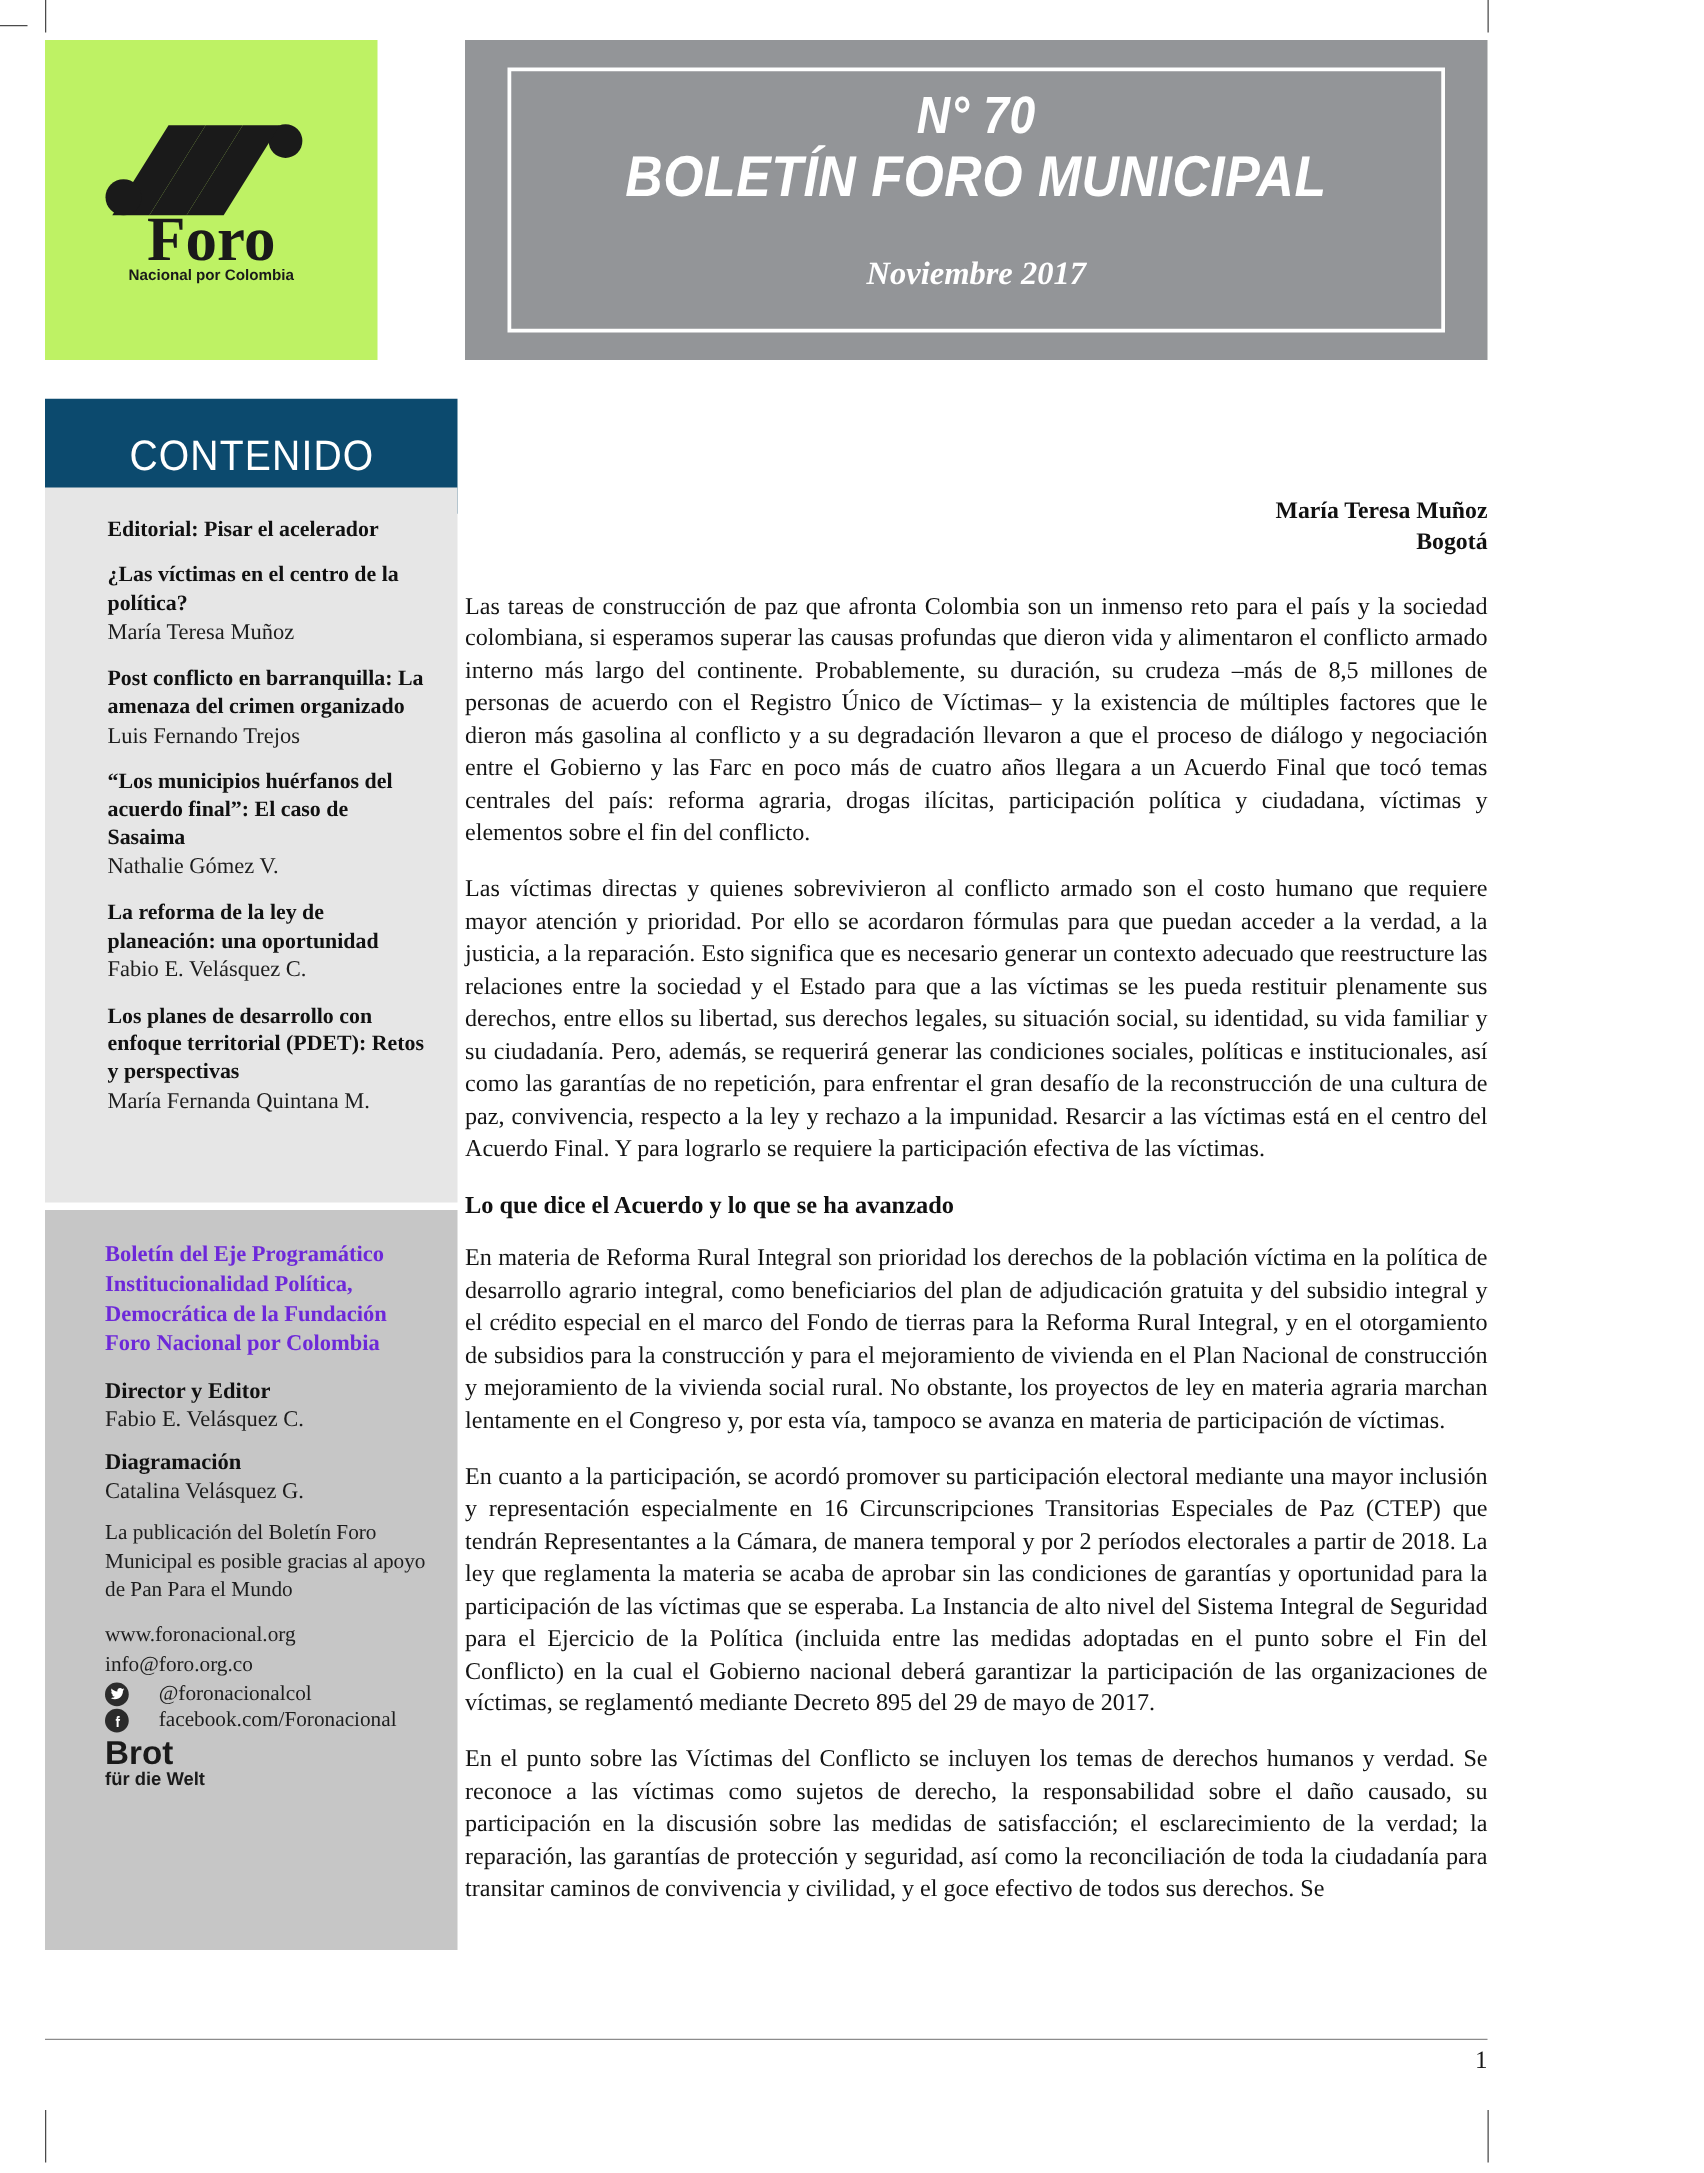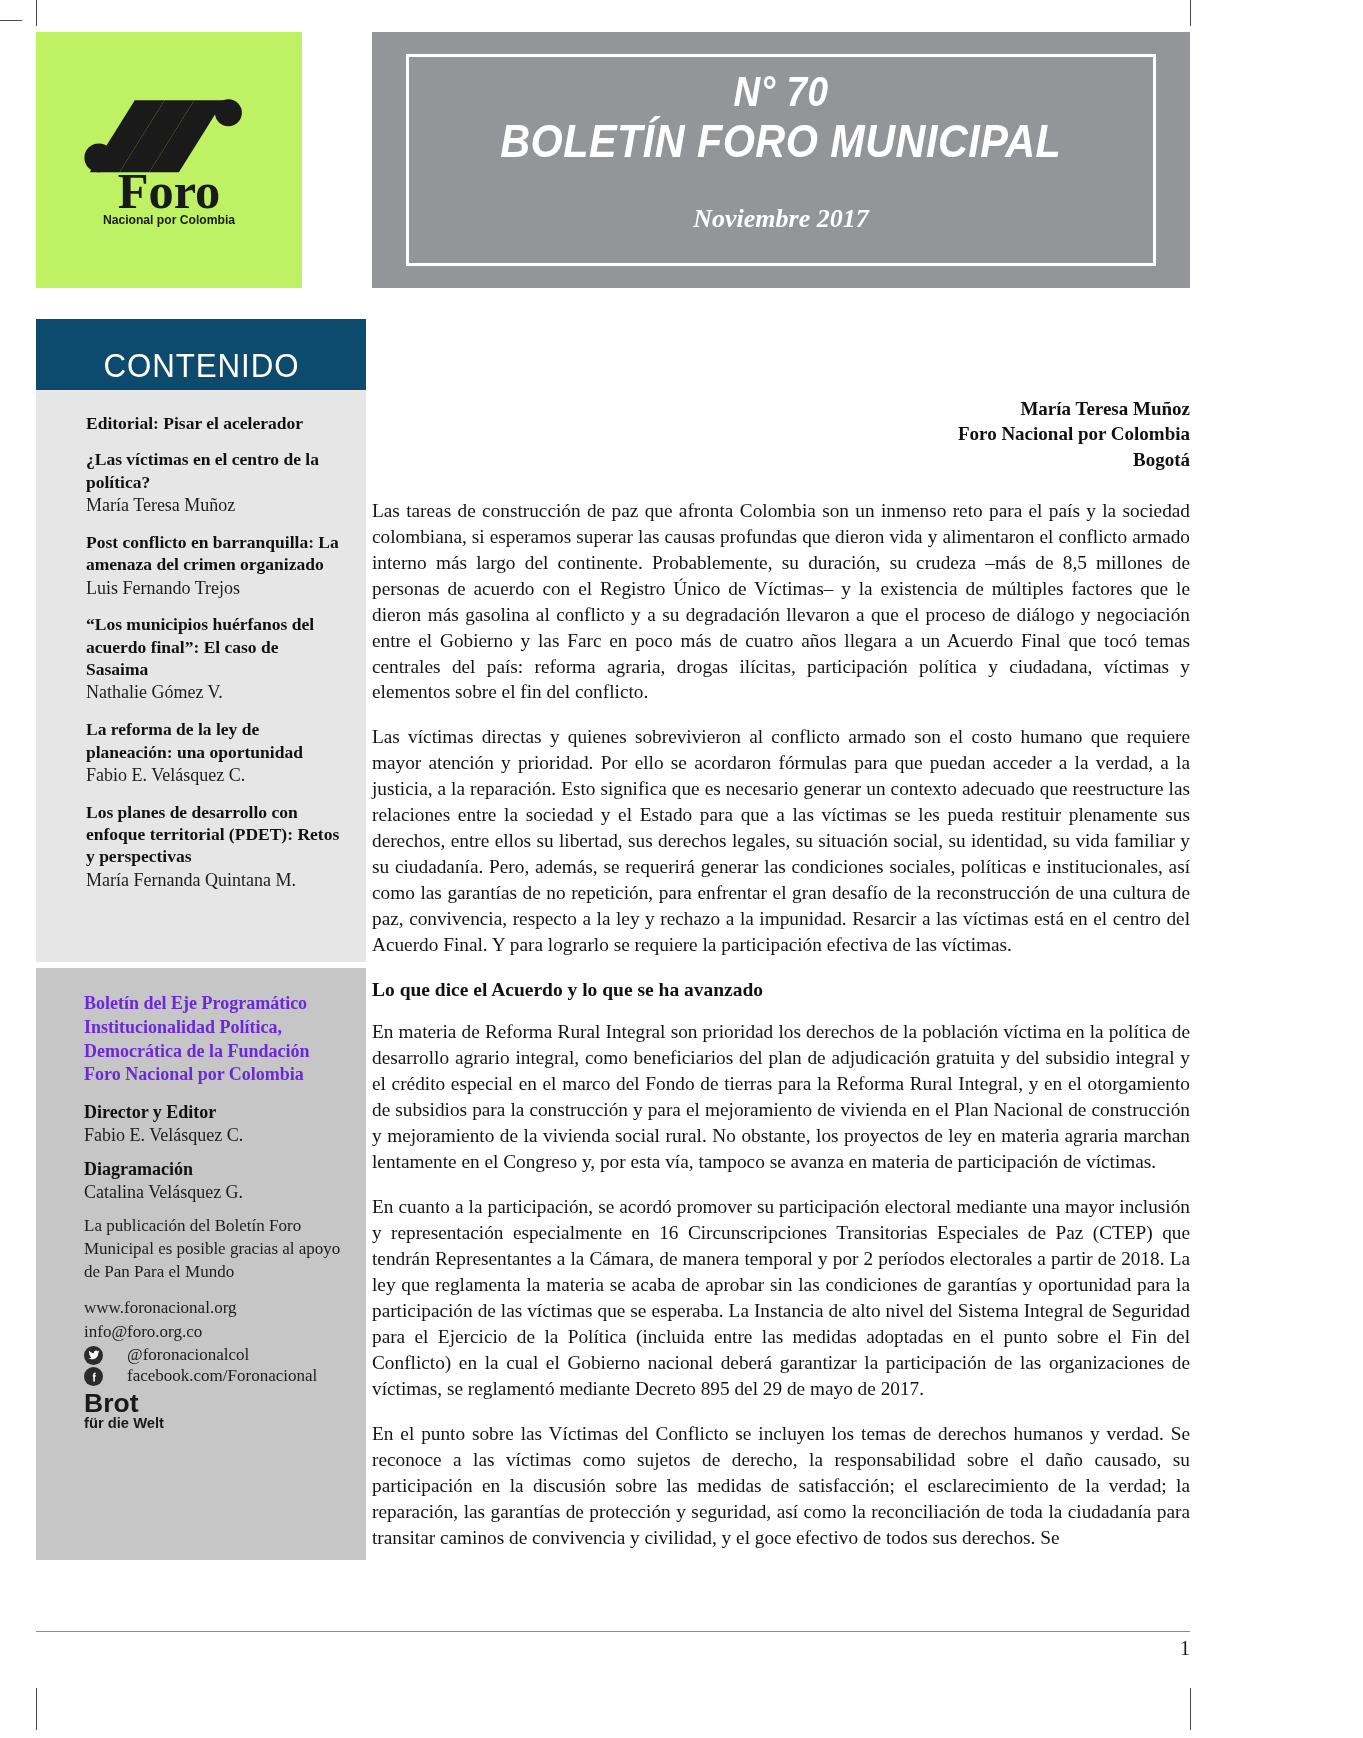--- a/index.html
+++ b/index.html
@@ -404,21 +404,20 @@
       <svg viewBox="0 0 120 46" aria-hidden="true">
         <text x="0" y="25" fill="#1a1a1a" font-family="Liberation Sans, sans-serif" font-size="27" font-weight="bold">Brot</text>
         <text x="0" y="42" fill="#1a1a1a" font-family="Liberation Sans, sans-serif" font-size="15" font-weight="bold">für die Welt</text>
       </svg>
     </div>
   </div>
 
   <div class="article-col">
     <div class="byline">
       <div>María Teresa Muñoz</div>
-      <div>Foro Nacional por Colombia</div>
       <div>Bogotá</div>
     </div>
 
     <p class="body-p">Las tareas de construcción de paz que afronta Colombia son un inmenso reto para el país y la sociedad colombiana, si esperamos superar las causas profundas que dieron vida y alimentaron el conflicto armado interno más largo del continente. Probablemente, su duración, su crudeza –más de 8,5 millones de personas de acuerdo con el Registro Único de Víctimas– y la existencia de múltiples factores que le dieron más gasolina al conflicto y a su degradación llevaron a que el proceso de diálogo y negociación entre el Gobierno y las Farc en poco más de cuatro años llegara a un Acuerdo Final que tocó temas centrales del país: reforma agraria, drogas ilícitas, participación política y ciudadana, víctimas y elementos sobre el fin del conflicto.</p>
     <p class="body-p">Las víctimas directas y quienes sobrevivieron al conflicto armado son el costo humano que requiere mayor atención y prioridad. Por ello se acordaron fórmulas para que puedan acceder a la verdad, a la justicia, a la reparación. Esto significa que es necesario generar un contexto adecuado que reestructure las relaciones entre la sociedad y el Estado para que a las víctimas se les pueda restituir plenamente sus derechos, entre ellos su libertad, sus derechos legales, su situación social, su identidad, su vida familiar y su ciudadanía. Pero, además, se requerirá generar las condiciones sociales, políticas e institucionales, así como las garantías de no repetición, para enfrentar el gran desafío de la reconstrucción de una cultura de paz, convivencia, respecto a la ley y rechazo a la impunidad. Resarcir a las víctimas está en el centro del Acuerdo Final. Y para lograrlo se requiere la participación efectiva de las víctimas.</p>
 
     <h2 class="sub-head">Lo que dice el Acuerdo y lo que se ha avanzado</h2>
 
     <p class="body-p">En materia de Reforma Rural Integral son prioridad los derechos de la población víctima en la política de desarrollo agrario integral, como beneficiarios del plan de adjudicación gratuita y del subsidio integral y el crédito especial en el marco del Fondo de tierras para la Reforma Rural Integral, y en el otorgamiento de subsidios para la construcción y para el mejoramiento de vivienda en el Plan Nacional de construcción y mejoramiento de la vivienda social rural. No obstante, los proyectos de ley en materia agraria marchan lentamente en el Congreso y, por esta vía, tampoco se avanza en materia de participación de víctimas.</p>
     <p class="body-p">En cuanto a la participación, se acordó promover su participación electoral mediante una mayor inclusión y representación especialmente en 16 Circunscripciones Transitorias Especiales de Paz (CTEP) que tendrán Representantes a la Cámara, de manera temporal y por 2 períodos electorales a partir de 2018. La ley que reglamenta la materia se acaba de aprobar sin las condiciones de garantías y oportunidad para la participación de las víctimas que se esperaba. La Instancia de alto nivel del Sistema Integral de Seguridad para el Ejercicio de la Política (incluida entre las medidas adoptadas en el punto sobre el Fin del Conflicto) en la cual el Gobierno nacional deberá garantizar la participación de las organizaciones de víctimas, se reglamentó mediante Decreto 895 del 29 de mayo de 2017.</p>

